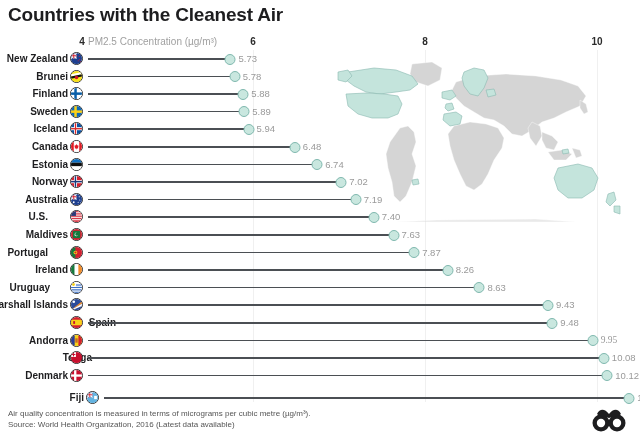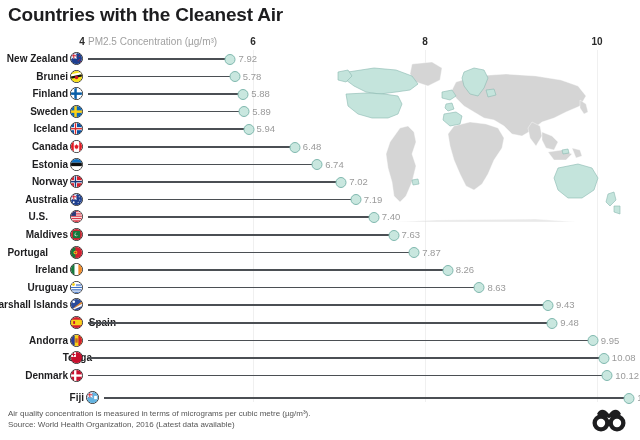--- a/index.html
+++ b/index.html
@@ -151,21 +151,21 @@
             <path d="M5 0 V10 M0 5 H10" stroke="#fff" stroke-width="3.4"></path>
             <path d="M5 0 V10 M0 5 H10" stroke="#d32030" stroke-width="1.8"></path>
             <circle cx="15" cy="6" r="1" fill="#d32030"></circle>
             <circle cx="16" cy="12" r="1" fill="#d32030"></circle>
             <circle cx="13" cy="14" r="1" fill="#d32030"></circle>
             <circle cx="17" cy="16" r="1" fill="#d32030"></circle>
           </svg>
         </div>
         <div class="stem" style="left: 88px; width: 142.492px;"></div>
         <div class="dot" style="left: 230.492px;"></div>
-        <div class="value" style="left: 238.492px;">7.92</div>
+        <div class="value" style="left: 238.492px;">5.73</div>
       </div>
       <div class="row" style="top: 17.6px;">
         <div class="country-label" style="right: 572px;">Brunei</div>
         <div class="flag" style="left: 70px;">
           <svg viewBox="0 0 20 20">
             <rect width="20" height="20" fill="#f7e017"></rect>
             <path d="M0 6 L20 2 V6 L0 10 Z" fill="#fff"></path>
             <path d="M0 10 L20 6 V10 L0 14 Z" fill="#101010"></path>
             <circle cx="10" cy="12" r="3.2" fill="#cf1126"></circle>
           </svg>
@@ -332,21 +332,21 @@
             <rect width="6.7" height="20" fill="#157a3c"></rect>
             <rect x="6.7" width="6.7" height="20" fill="#fff"></rect>
             <rect x="13.4" width="6.6" height="20" fill="#f28c28"></rect>
           </svg>
         </div>
         <div class="stem" style="left: 88px; width: 359.65px;"></div>
         <div class="dot" style="left: 447.65px;"></div>
         <div class="value" style="left: 455.65px;">8.26</div>
       </div>
       <div class="row" style="top: 228.8px;">
-        <div class="country-label" style="right: 572px; margin-left: 24px;">Uruguay</div>
+        <div class="country-label" style="right: 590px; margin-left: 24px;">Uruguay</div>
         <div class="flag" style="left: 70px;">
           <svg viewBox="0 0 20 20">
             <rect width="20" height="20" fill="#fff"></rect>
             <g fill="#3a6fc4">
               <rect y="4.4" width="20" height="2.2"></rect>
               <rect y="8.8" width="20" height="2.2"></rect>
               <rect y="13.2" width="20" height="2.2"></rect>
               <rect y="17.6" width="20" height="2.2"></rect>
             </g>
             <rect width="9" height="9" fill="#fff"></rect>
@@ -389,21 +389,21 @@
         <div class="flag" style="left: 70px;">
           <svg viewBox="0 0 20 20">
             <rect width="20" height="20" fill="#f7d117"></rect>
             <rect width="6.7" height="20" fill="#2a3b9b"></rect>
             <rect x="13.4" width="6.6" height="20" fill="#d32030"></rect>
             <rect x="7.8" y="6" width="4.4" height="8" fill="#c46a2a"></rect>
           </svg>
         </div>
         <div class="stem" style="left: 88px; width: 504.708px;"></div>
         <div class="dot" style="left: 592.708px;"></div>
-        <div class="value" style="left: 600.708px;">9.95</div>
+        <div class="value" style="left: 600.708px; font-family: Liberation Serif, serif;">9.95</div>
       </div>
       <div class="row" style="top: 299.2px; padding-left: 24px;">
         <div class="country-label" style="right: 572px;">Tonga</div>
         <div class="flag" style="left: 70px;">
           <svg viewBox="0 0 20 20">
             <rect width="20" height="20" fill="#c8102e"></rect>
             <rect width="9" height="9" fill="#fff"></rect>
             <rect x="3.6" y="1" width="1.9" height="7" fill="#c8102e"></rect>
             <rect x="1" y="3.6" width="7" height="1.9" fill="#c8102e"></rect>
           </svg>

